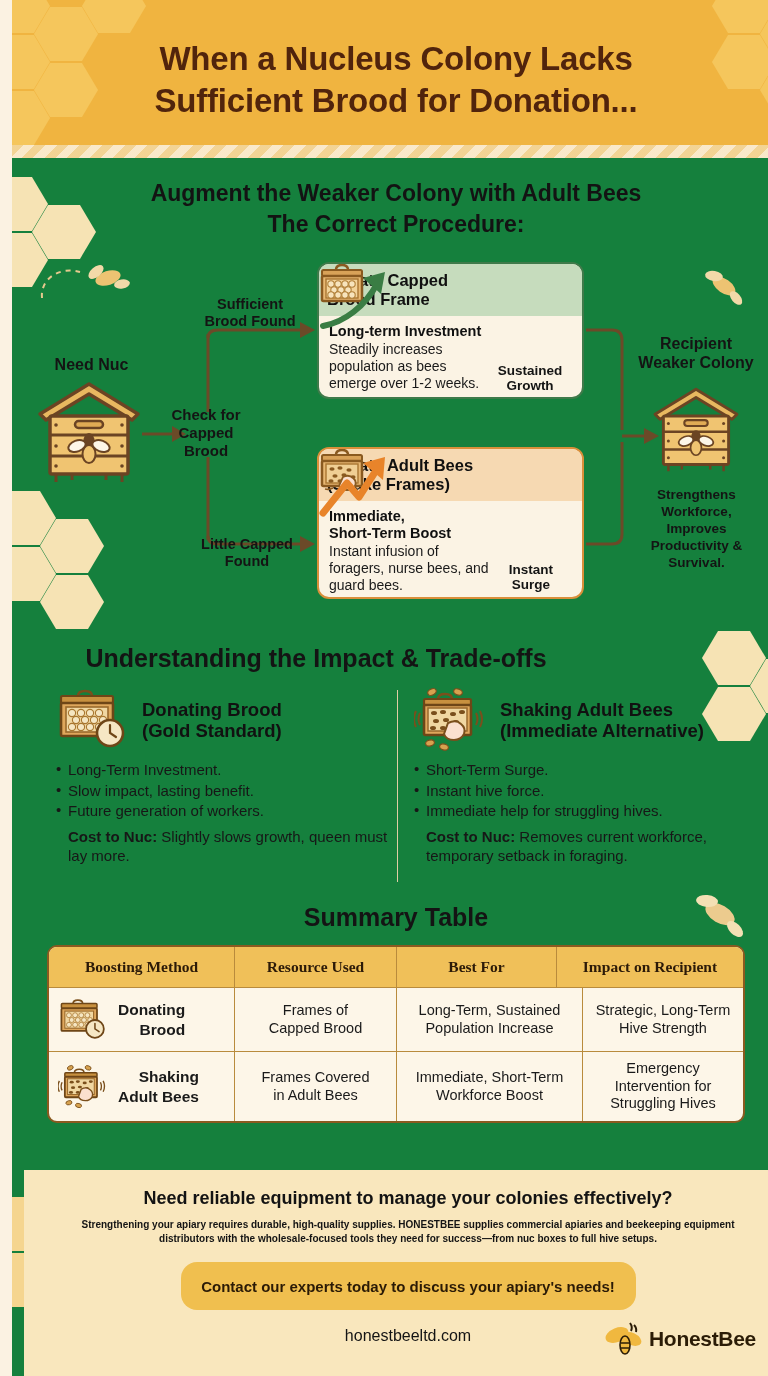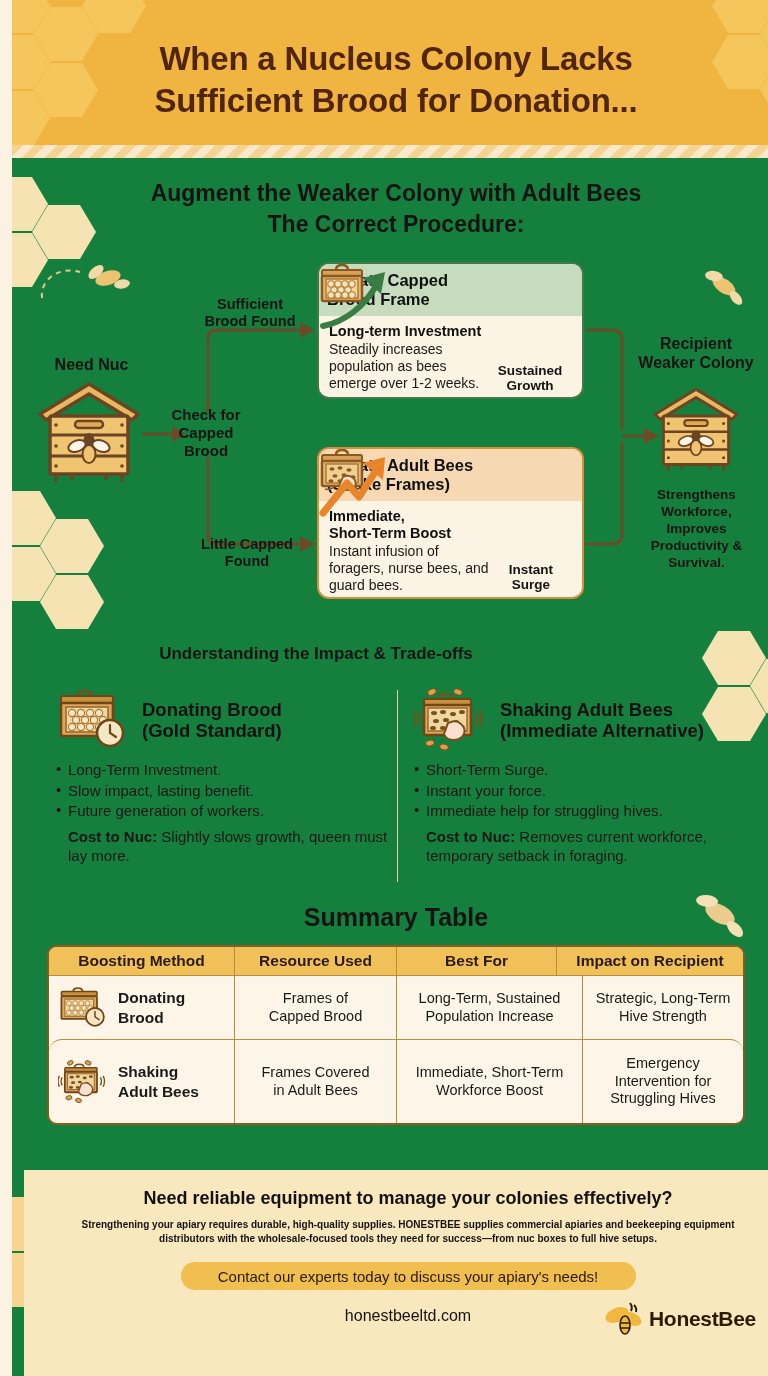--- a/index.html
+++ b/index.html
@@ -98,21 +98,21 @@
   }
   .card.green .arrow-cap { right: 6px; bottom: 4px; width: 92px; }
   .card.orange .arrow-cap { right: 8px; bottom: 5px; width: 86px; }
   .mini-arrow { position: absolute; }
   .card.green .mini-arrow { right: 8px; top: 4px; }
   .card.orange .mini-arrow { right: 10px; top: 4px; }
   .card.green .card-body { width: 180px; }
   .card.orange .card-body { width: 185px; }
 
   
-  .impact-title { position: absolute; left: 0; top: 644px; width: 608px; font-size: 17px; }
+  .impact-title { position: absolute; left: 0; top: 644px; width: 608px; font-size: 25px; }
   .impact-wrap { position: absolute; left: 0; top: 688px; width: 768px; height: 200px; }
   .impact-col { position: absolute; top: 0; }
   .impact-col.left  { left: 44px; width: 340px; }
   .impact-col.right { left: 402px; width: 350px; }
   .impact-divider {
     position: absolute; left: 385px; top: 690px; width: 1px; height: 192px;
     background: #e0cda4;
   }
   .impact-head { display: flex; align-items: center; gap: 10px; height: 64px; }
   .impact-head-text { font-weight: bold; font-size: 18.5px; line-height: 1.16; color: #111; }
@@ -135,49 +135,49 @@
     background: #fdf6e8;
   }
   .tr { display: flex; }
   .tr.head { background: #f0c059; }
   .th, .td {
     border-right: 1px solid #b98b3c;
     padding: 9px 6px; text-align: center;
     display: flex; align-items: center; justify-content: center;
   }
   .th:last-child, .td:last-child { border-right: none; }
-  .th { font-weight: bold; font-size: 15.5px; color: #2c1a08; height: 28px; }
+  .th { font-weight: bold; font-size: 15.5px; color: #2c1a08; height: 40px; font-family: Liberation Serif, serif; }
   .tr.body { border-top: 1px solid #b98b3c; }
   .td { font-size: 14.5px; line-height: 1.24; color: #1a1a1a; }
   .c1 { width: 186px; }
   .c2 { width: 162px; }
   .c3 { width: 186px; }
   .c4 { width: 160px; }
-  .td.c1 { justify-content: flex-start; gap: 8px; padding-left: 9px; font-weight: bold; font-size: 15.5px; text-align: left; }
+  .td.c1 { justify-content: flex-start; gap: 8px; padding-left: 9px; font-weight: bold; font-size: 15.5px; text-align: right; }
   .row-h1 { height: 64px; }
-  .row-h2 { height: 84px; border-radius: 13px; }
+  .row-h2 { height: 70px; }
 
   
   .footer {
     position: absolute; left: 12px; top: 1170px; width: 768px; height: 206px;
     background: #f9e7bd; overflow: hidden;
   }
   .foot-head {
     position: relative; text-align: center; font-weight: bold; font-size: 18px;
     color: #131313; padding-top: 18px; z-index: 2;
   }
   .foot-body {
     position: relative; text-align: center; font-size: 10px; line-height: 1.42;
     color: #141414; font-weight: bold; padding: 9px 30px 0; z-index: 2;
   }
   .cta {
-    position: relative; margin: 16px auto 0; width: 455px; height: 28px;
+    position: relative; margin: 16px auto 0; width: 455px; height: 48px;
     background: #f0bf4f; border-radius: 16px;
     display: flex; align-items: center; justify-content: center;
-    font-weight: normal; font-size: 15px; color: #2a1a06; z-index: 2;
+    font-weight: bold; font-size: 15px; color: #2a1a06; z-index: 2;
     cursor: pointer;
   }
   .foot-bottom {
     position: relative; display: flex; align-items: center; justify-content: center;
     margin-top: 17px; z-index: 2;
   }
   .foot-url { font-size: 16px; color: #141414; }
   .brand {
     position: absolute; right: 36px; top: -6px;
     display: flex; align-items: center; gap: 5px;
@@ -481,21 +481,21 @@
             <ellipse cx="44" cy="5" rx="4.5" ry="3" transform="rotate(20 44 5)"></ellipse>
             <ellipse cx="16" cy="56" rx="4.5" ry="3" transform="rotate(-15 16 56)"></ellipse>
             <ellipse cx="30" cy="60" rx="4.5" ry="3" transform="rotate(15 30 60)"></ellipse>
           </g>
         </svg>
         <div class="impact-head-text" style="white-space:pre-line;">Shaking Adult Bees
 (Immediate Alternative)</div>
       </div>
       <ul class="impact-list">
         <li>Short-Term Surge.</li>
-        <li>Instant your force.</li>
+        <li>Instant hive force.</li>
         <li>Immediate help for struggling hives.</li>
       </ul>
       <div class="impact-cost">
         <b>Cost to Nuc:</b>
         <span>Removes current workforce, temporary setback in foraging.</span>
       </div>
     </div>
   </div>
 
   <div class="sec-title table-title">Summary Table</div>

